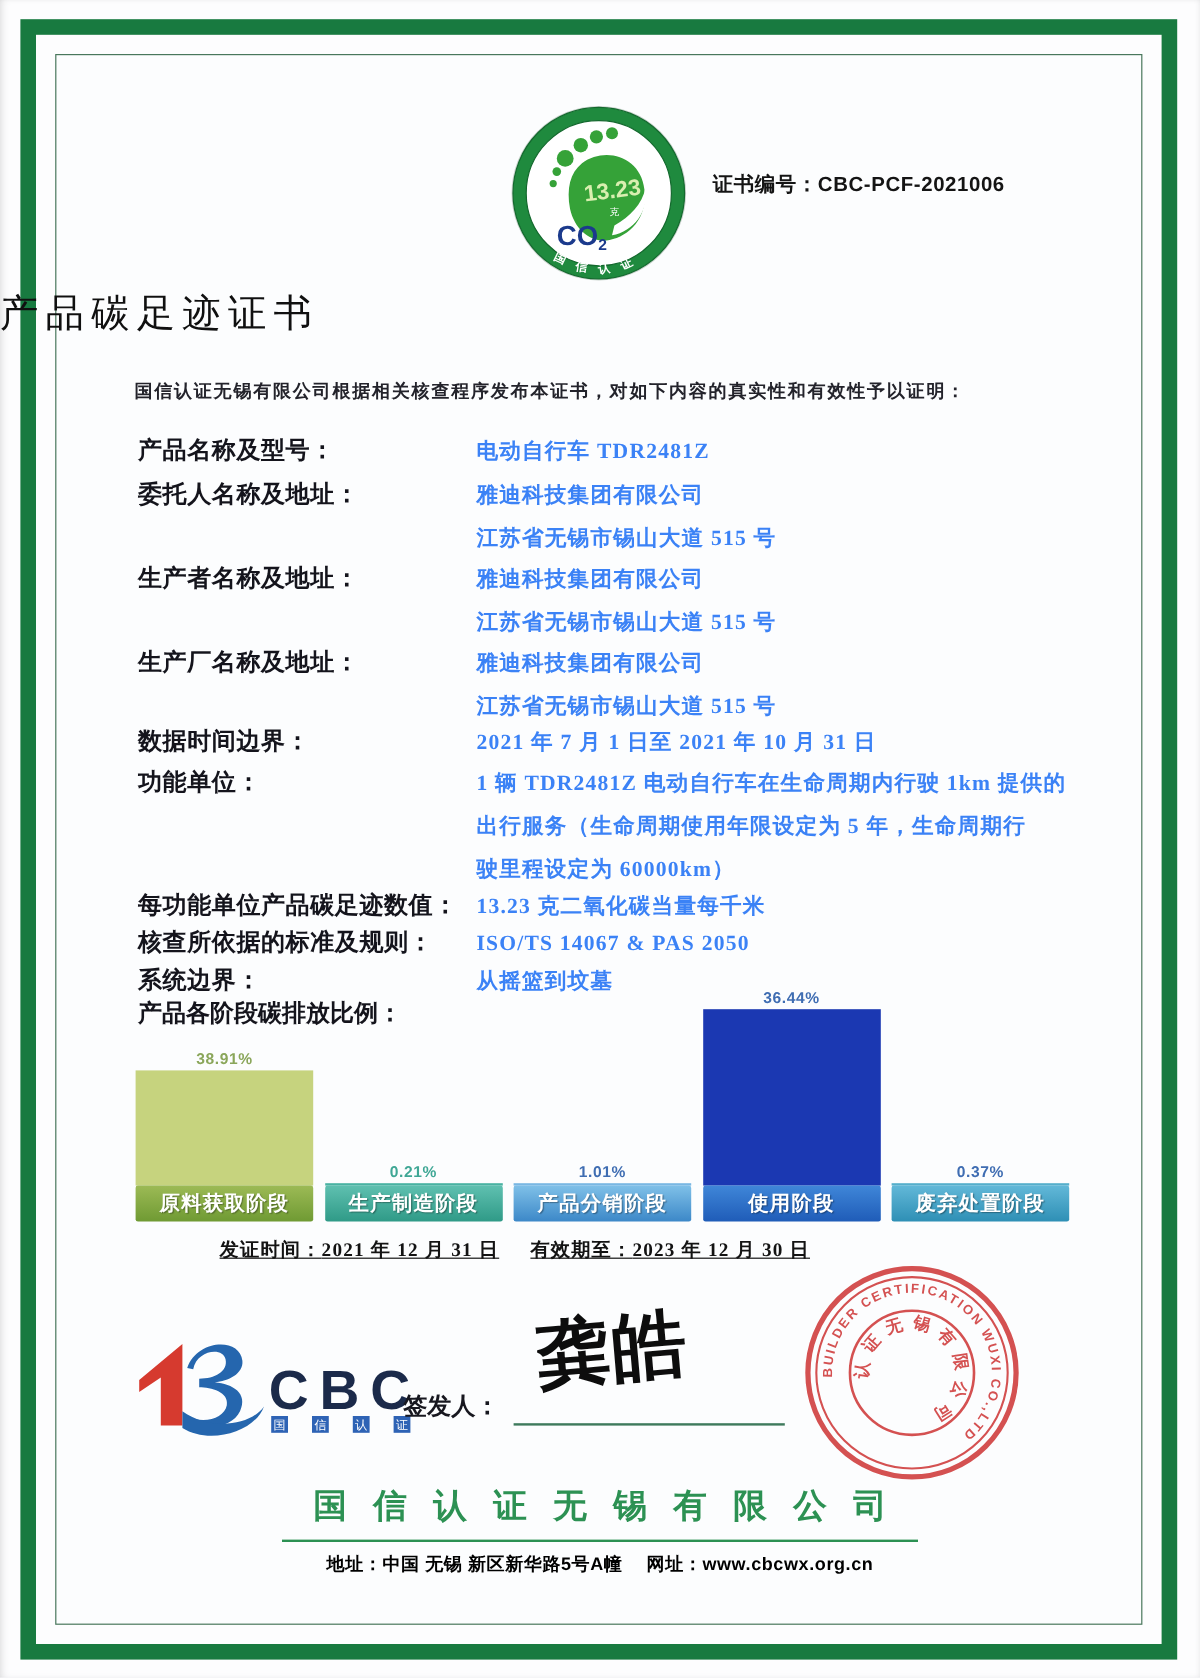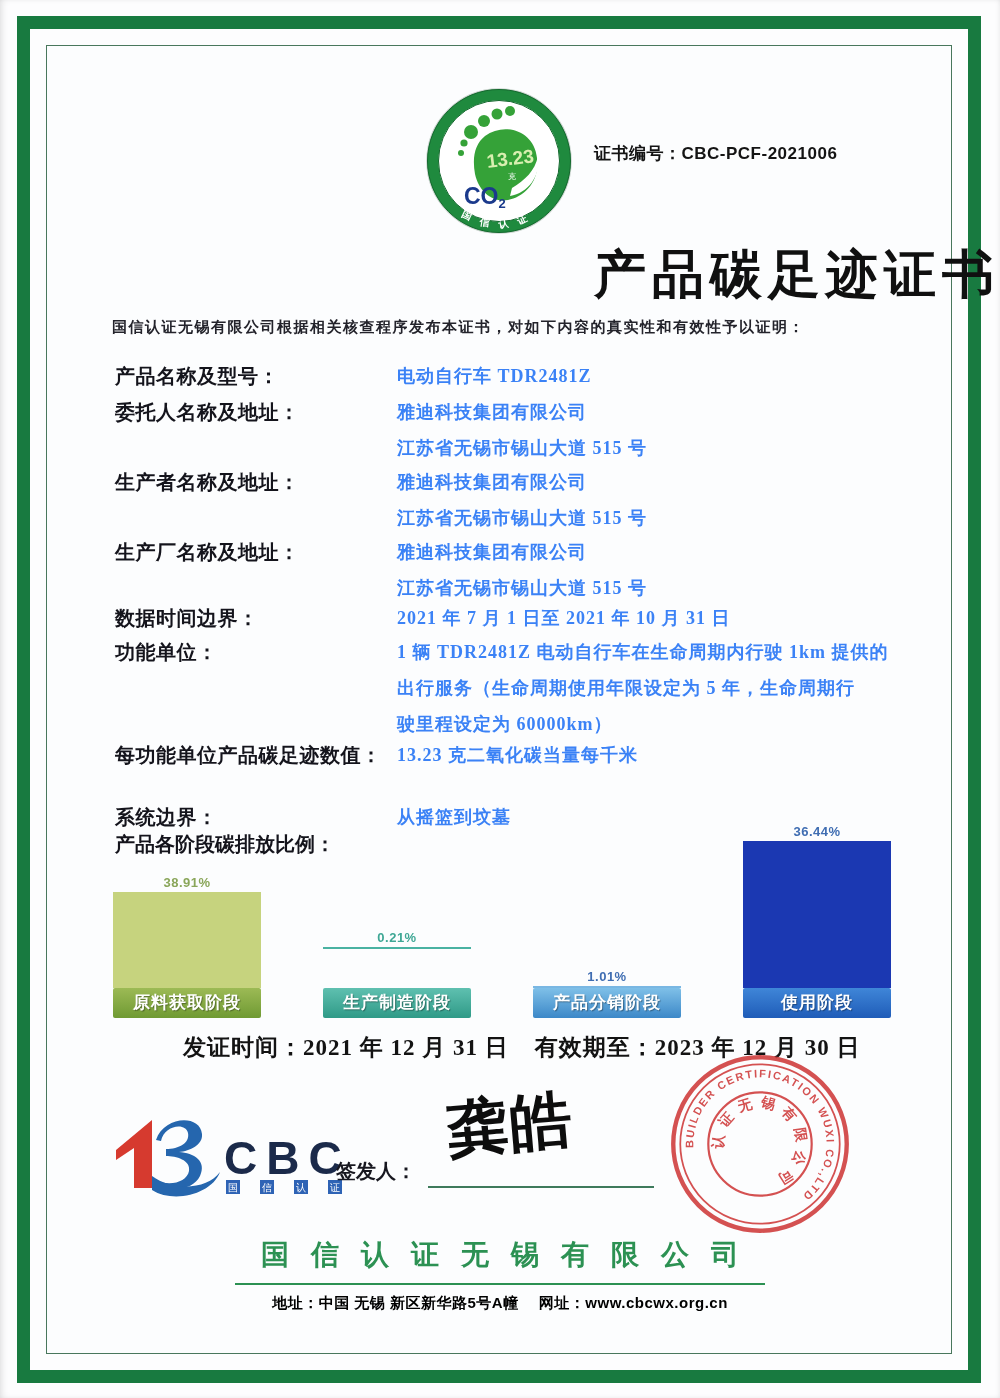--- a/index.html
+++ b/index.html
@@ -27,22 +27,22 @@
   }
   .art{position:absolute;background:#edf1f6;opacity:.55;}
   
   .logo-wrap{position:absolute;left:424px;top:86px;width:150px;height:150px;}
   .certno{
     position:absolute;left:594px;top:142px;
     font-size:17px;font-weight:bold;color:#141414;letter-spacing:.5px;
     font-family:"Liberation Sans", sans-serif;
   }
   .title{
-    position:absolute;left:0;top:240px;width:100%;text-align:right;
-    font-size:52px;font-weight:700;color:#101010;letter-spacing:6px;
+    position:absolute;left:0;top:240px;width:100%;text-align:left;
+    font-size:32px;font-weight:400;color:#101010;letter-spacing:6px;
     font-family:"Liberation Sans", sans-serif;
   }
   .intro{
     position:absolute;left:112px;top:316px;width:800px;
     font-size:15px;font-weight:600;color:#23232b;letter-spacing:1.5px;line-height:22px;
   }
   
   .row{position:absolute;left:115px;width:840px;display:flex;align-items:flex-start;}
   .flabel{flex:none;width:282px;font-size:20px;font-weight:bold;color:#14141c;line-height:36px;letter-spacing:.5px;}
   .fvals{display:flex;flex-direction:column;}
@@ -60,21 +60,21 @@
   }
   .cbar{width:100%;}
   .cstrip{
     width:100%;height:30px;line-height:30px;text-align:center;
     color:#fff;font-weight:bold;font-size:17px;letter-spacing:1px;
     text-shadow:1px 1px 1px rgba(0,0,0,.35);
     border-radius:2px;
   }
   .issue-line{
     position:absolute;left:183px;top:1032px;
-    font-size:23px;font-weight:bold;color:#131313;letter-spacing:1px;
+    font-size:16px;font-weight:bold;color:#131313;letter-spacing:1px;text-decoration:underline;
   }
   .issue-line .gap{display:inline-block;width:26px;}
   
   .cbc-logo{position:absolute;left:110px;top:1108px;}
   .signer{
     position:absolute;left:336px;top:1158px;
     font-size:20px;font-weight:bold;color:#17171f;
   }
   .sig-line{position:absolute;left:428px;top:1186px;width:226px;border-bottom:2px solid #3e7a5c;}
   .signature{
@@ -189,49 +189,60 @@
       <span class="fline">出行服务（生命周期使用年限设定为 5 年，生命周期行</span>
       <span class="fline">驶里程设定为 60000km）</span>
     </span>
   </div>
   <div class="row" style="top:737px">
     <span class="flabel">每功能单位产品碳足迹数值：</span>
     <span class="fvals">
         <span class="fline">13.23 克二氧化碳当量每千米</span>
       </span>
   </div>
+  <div class="row" style="top:768px">
+    <span class="flabel">核查所依据的标准及规则：</span>
+    <span class="fvals">
+        <span class="fline">ISO/TS 14067 &amp; PAS 2050</span>
+      </span>
+  </div>
   <div class="row" style="top:799px">
     <span class="flabel">系统边界：</span>
     <span class="fvals">
         <span class="fline">从摇篮到坟墓</span>
       </span>
   </div>
 
   <div class="chart-heading">产品各阶段碳排放比例：</div>
 
   <div class="chart">
     <div class="ccol">
       <span class="cval" style="color: rgb(138, 166, 90);">38.91%</span>
       <div class="cbar" style="height: 96px; background: rgb(198, 211, 126);"></div>
       <div class="cstrip" style="background: linear-gradient(rgb(156, 186, 85), rgb(111, 154, 51));">原料获取阶段</div>
     </div>
     <div class="ccol">
       <span class="cval" style="color: rgb(63, 167, 149);">0.21%</span>
       <div class="cbar" style="height: 2px; background: rgb(73, 178, 162);"></div>
-      <div class="cstrip" style="background: linear-gradient(rgb(95, 192, 176), rgb(47, 154, 135)); margin-top: 39px;">生产制造阶段</div>
+      <div class="cstrip" style="background: linear-gradient(rgb(95, 192, 176), rgb(47, 154, 135));">生产制造阶段</div>
     </div>
     <div class="ccol">
       <span class="cval" style="color: rgb(63, 109, 178);">1.01%</span>
       <div class="cbar" style="height: 2px; background: rgb(121, 183, 227);"></div>
       <div class="cstrip" style="background: linear-gradient(rgb(127, 192, 232), rgb(60, 136, 200));">产品分销阶段</div>
     </div>
     <div class="ccol">
       <span class="cval" style="color: rgb(63, 109, 178);">36.44%</span>
       <div class="cbar" style="height: 147px; background: rgb(27, 56, 178);"></div>
       <div class="cstrip" style="background: linear-gradient(rgb(63, 134, 216), rgb(31, 92, 184));">使用阶段</div>
+    </div>
+    <div class="ccol">
+      <span class="cval" style="color: rgb(63, 109, 178);">0.37%</span>
+      <div class="cbar" style="height: 2px; background: rgb(85, 174, 203);"></div>
+      <div class="cstrip" style="background: linear-gradient(rgb(98, 184, 216), rgb(46, 143, 181));">废弃处置阶段</div>
     </div>
   </div>
 
   <div class="issue-line">
     <span>发证时间：</span><span>2021 年 12 月 31 日</span><span class="gap"></span><span>有效期至：</span><span>2023 年 12 月 30 日</span>
   </div>
 
   <div class="cbc-logo">
     <svg width="240" height="92" viewBox="0 0 240 92">
       <polygon points="6,42 42,12 42,80 24,80 24,40 6,52" fill="#d63a2f"></polygon>

